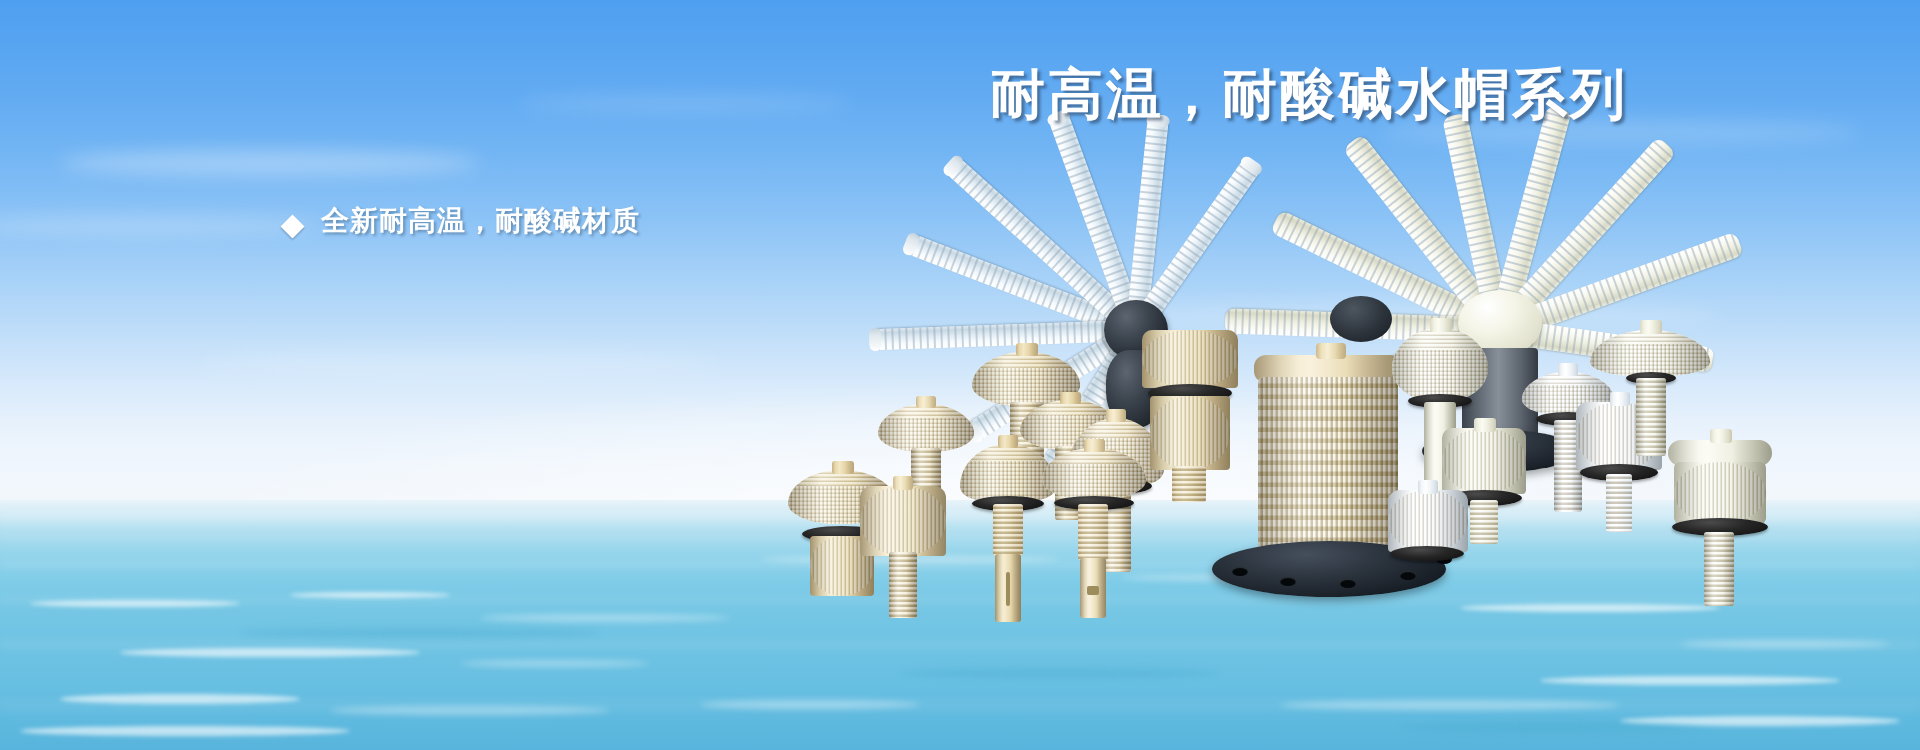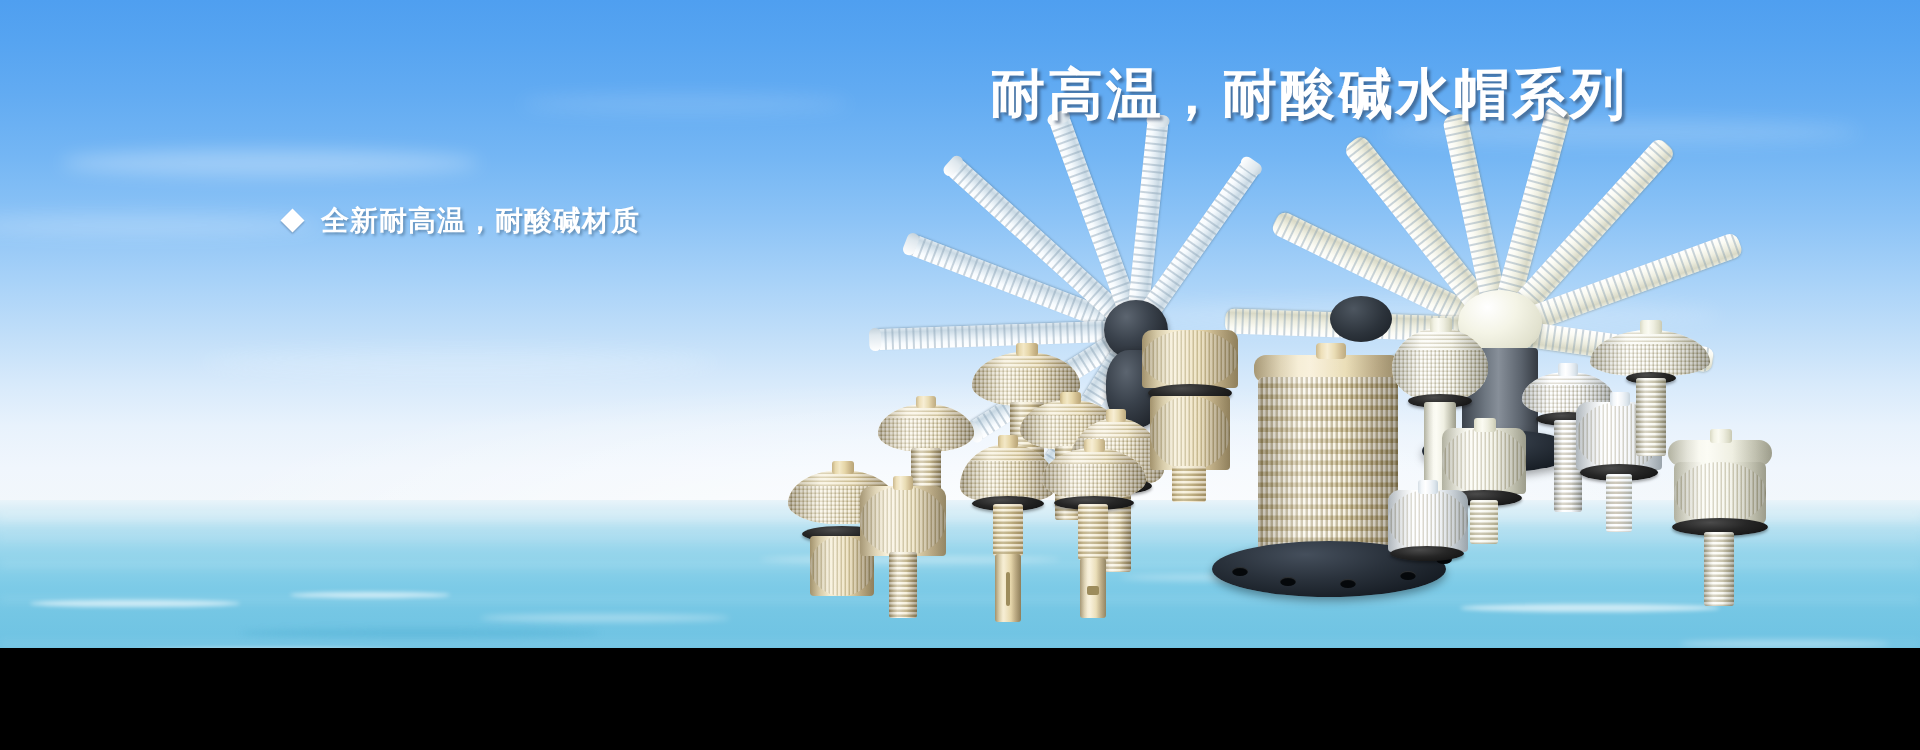--- a/index.html
+++ b/index.html
@@ -1,21 +1,21 @@
 <!DOCTYPE html>
 <html><head>
 <meta charset="utf-8">
 <title>Banner</title>
 <style>
   * { margin:0; padding:0; box-sizing:border-box; }
   html,body { width:1920px; height:750px; overflow:hidden; background:#000; }
 
   .banner{
     position:relative;
-    width:1920px; height:648px;
+    width:1920px; height:750px;
     overflow:hidden;
     font-family:"Liberation Sans","DejaVu Sans",sans-serif;
   }
 
   
   .sky{
     position:absolute; left:0; top:0; width:1920px; height:520px;
     background:linear-gradient(to bottom,
       #4f9ff0 0%,
       #56a4f1 8%,
@@ -78,21 +78,21 @@
     font-size:55px; font-weight:bold; color:#ffffff;
     letter-spacing:3px;
     text-shadow:3px 3px 3px rgba(40,60,90,.55);
     white-space:nowrap;
   }
 
   .bullet-block{ position:absolute; }
   .b1{ left:284px; top:202px; }
   .b2{ left:284px; top:382px; }
 
-  .bullet-row{ display:flex; align-items:flex-start; }
+  .bullet-row{ display:flex; align-items:center; }
   .diamond{
     width:17px; height:17px; background:#ffffff;
     transform:rotate(45deg);
     margin-top:10px; margin-right:20px;
     flex:0 0 auto;
     box-shadow:1px 1px 2px rgba(40,60,90,.35);
   }
   .cn{
     font-size:28px; font-weight:bold; color:#ffffff;
     letter-spacing:1px; line-height:38px;

